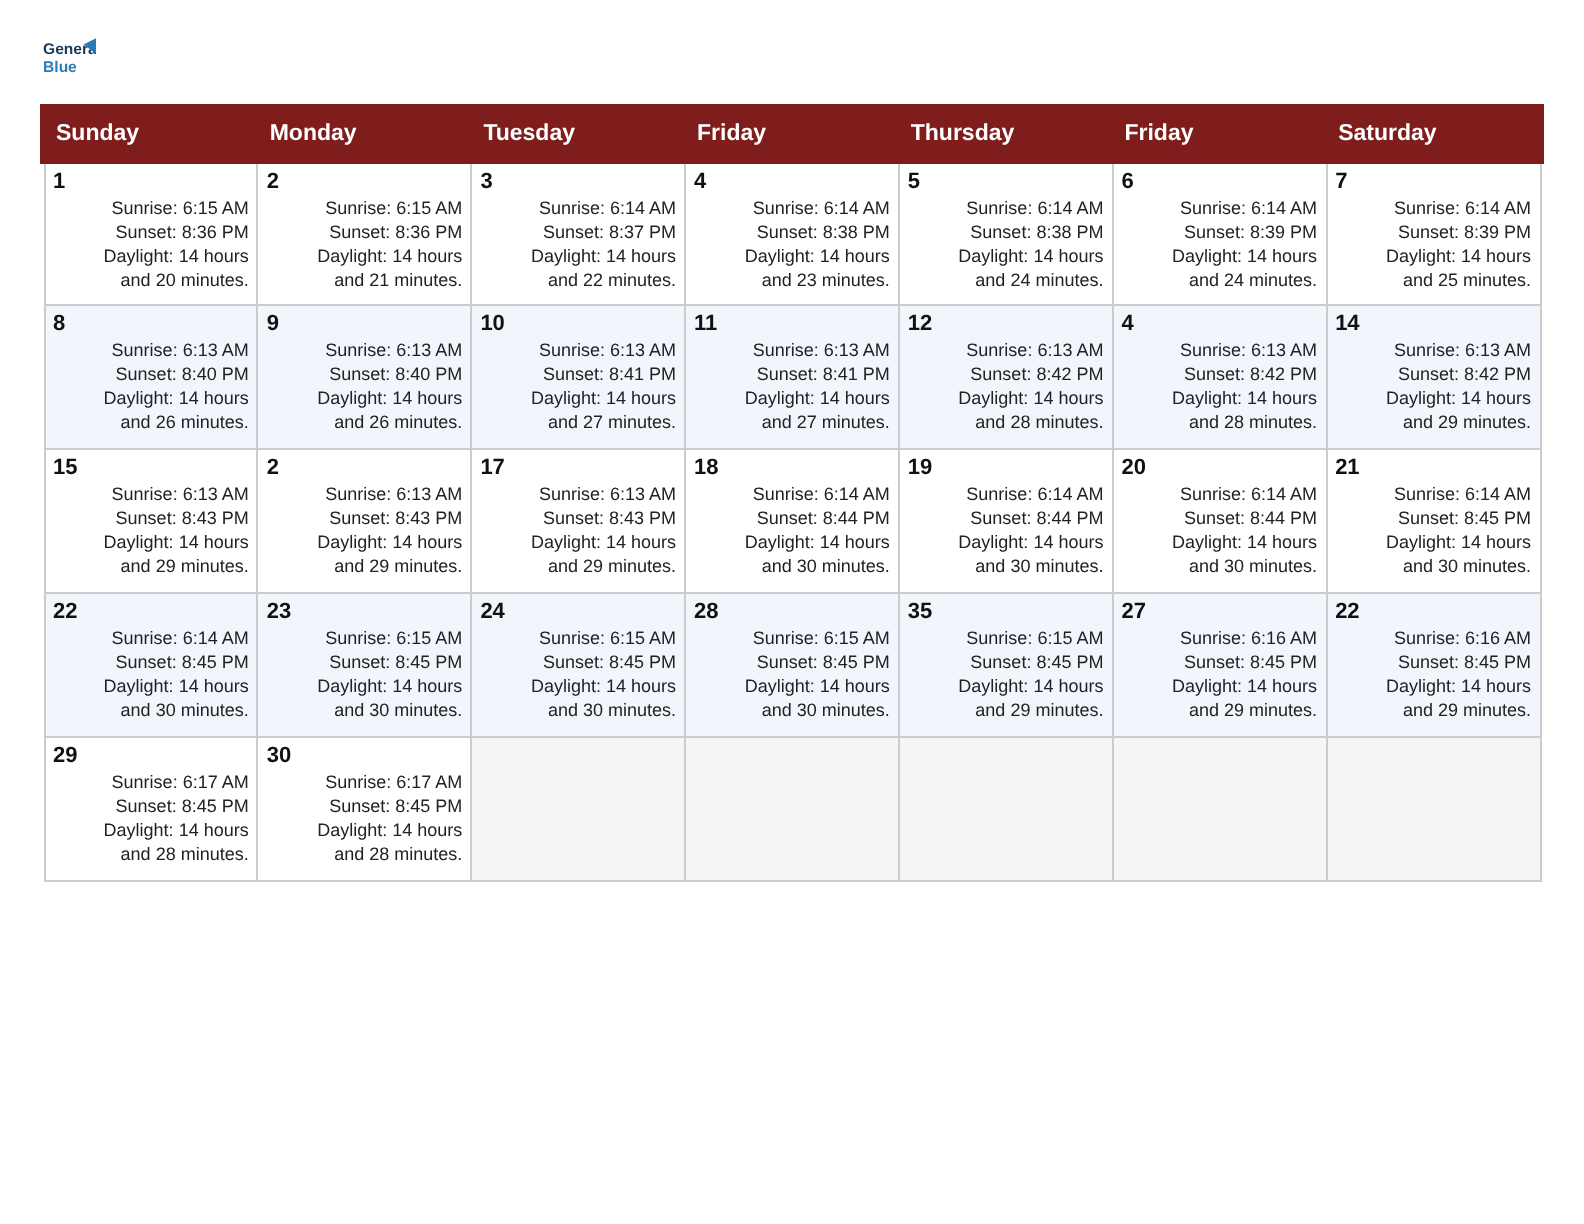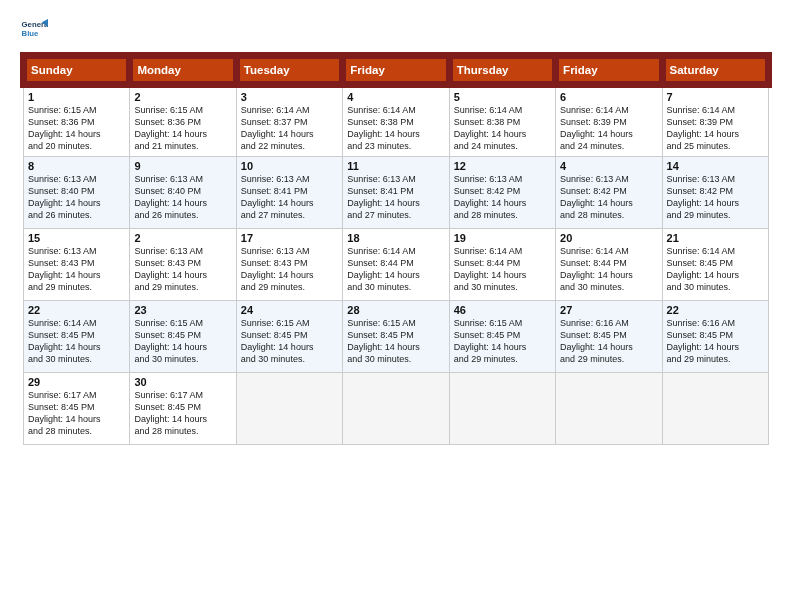--- a/index.html
+++ b/index.html
@@ -44,27 +44,27 @@
       font-size: 13px;
       color: #333;
       margin-top: 2px;
     }
     .calendar {
       width: 100%;
       border-collapse: collapse;
       border: 1px solid #ccc;
     }
     .calendar th {
-      background: #c2410c;
+      background: #7f1d1d;
       color: #fff;
       font-size: 11.5px;
       font-weight: bold;
       padding: 5px 4px;
       text-align: left;
-      border: 7px solid #7f1d1d;
+      border: 4px solid #7f1d1d;
     }
     .calendar td {
       vertical-align: top;
       border: 1px solid #ccc;
       padding: 3px 4px;
       width: calc(100% / 7);
       background: #fff;
       min-height: 72px;
       height: 72px;
     }
@@ -75,20 +75,21 @@
       font-size: 11px;
       font-weight: bold;
       color: #111;
       display: block;
       margin-bottom: 1px;
     }
     .day-info {
       font-size: 9px;
       color: #222;
       line-height: 1.35;
+      text-align: right;
     }
     .empty-cell {
       background: #f5f5f5 !important;
     }
   </style>
 </head>
 <body>
 
 <div class="page">
   <div class="header-row">
@@ -224,21 +225,21 @@
           </td>
           <td>
             <span class="day-num">24</span>
             <div class="day-info">Sunrise: 6:15 AM<br>Sunset: 8:45 PM<br>Daylight: 14 hours<br>and 30 minutes.</div>
           </td>
           <td>
             <span class="day-num">28</span>
             <div class="day-info">Sunrise: 6:15 AM<br>Sunset: 8:45 PM<br>Daylight: 14 hours<br>and 30 minutes.</div>
           </td>
           <td>
-            <span class="day-num">46</span>
+            <span class="day-num">35</span>
             <div class="day-info">Sunrise: 6:15 AM<br>Sunset: 8:45 PM<br>Daylight: 14 hours<br>and 29 minutes.</div>
           </td>
           <td>
             <span class="day-num">27</span>
             <div class="day-info">Sunrise: 6:16 AM<br>Sunset: 8:45 PM<br>Daylight: 14 hours<br>and 29 minutes.</div>
           </td>
           <td>
             <span class="day-num">22</span>
             <div class="day-info">Sunrise: 6:16 AM<br>Sunset: 8:45 PM<br>Daylight: 14 hours<br>and 29 minutes.</div>
           </td>

